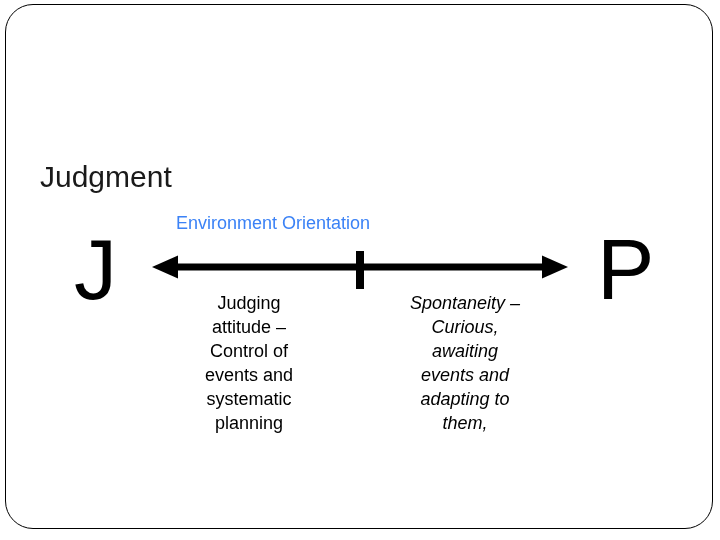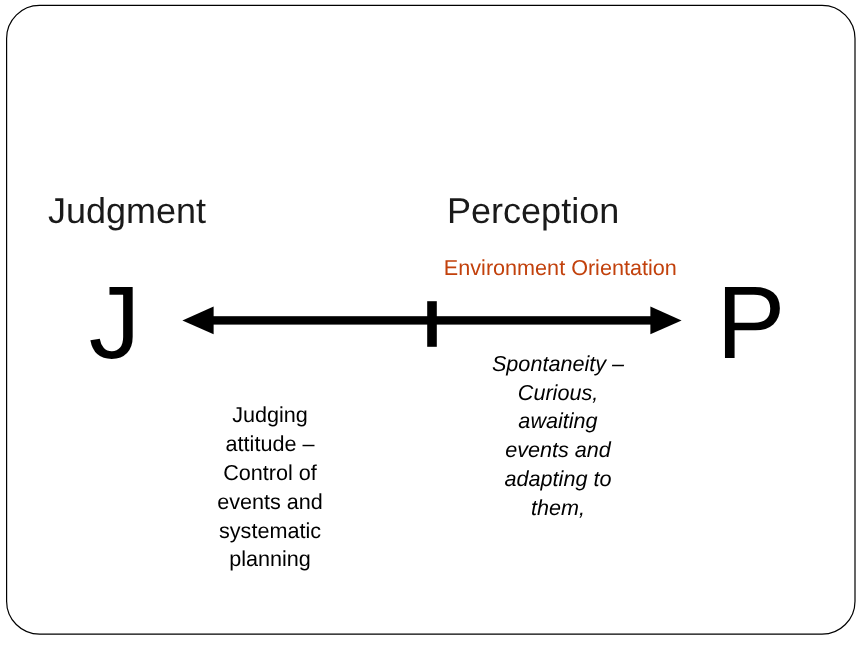--- a/index.html
+++ b/index.html
@@ -33,27 +33,27 @@
     top: 160px;
     font-size: 30px;
     line-height: 34px;
     color: #1a1a1a;
     white-space: nowrap;
   }
   .pole-header.left { left: 40px; }
   .pole-header.right { right: 64px; }
   .axis-title {
     position: absolute;
-    left: 164px;
+    left: 176px;
     width: 400px;
     top: 212px;
-    text-align: right;
+    text-align: left;
     font-size: 18px;
     line-height: 22px;
-    color: #c2410c;
+    color: #3b82f6;
     white-space: nowrap;
   }
   .big-letter {
     position: absolute;
     top: 226px;
     font-size: 86px;
     line-height: 86px;
     color: #000000;
   }
   .big-letter.left { left: 74px; }
@@ -68,21 +68,21 @@
   .pole-desc {
     position: absolute;
     top: 291px;
     width: 170px;
     text-align: center;
     font-size: 18px;
     line-height: 24px;
     color: #000000;
     white-space: pre-line;
   }
-  .pole-desc.left { left: 140px; margin-top: 43px; }
+  .pole-desc.left { left: 164px; }
   .pole-desc.right { left: 380px; font-style: italic; }
   .pole-footer {
     position: absolute;
     top: 447px;
     left: 380px;
     width: 170px;
     text-align: center;
     font-size: 18px;
     line-height: 24px;
     color: #000000;
@@ -90,21 +90,20 @@
 </style>
 </head>
 <body>
 
 <div class="slide">
 
   <div class="slide-frame"></div>
 
   <div class="pole-header left">Judgment</div>
 
-  <div class="pole-header right">Perception</div>
 
   <div class="axis-title">Environment Orientation</div>
 
   <div class="big-letter left">J</div>
 
   <div class="big-letter right">P</div>
 
   <svg class="axis-arrow-svg" viewBox="0 0 720 70" aria-hidden="true">
     <rect x="170" y="28.5" width="380" height="7" fill="#000000"></rect>
     <polygon points="152,32 178,20.5 178,43.5" fill="#000000"></polygon>

